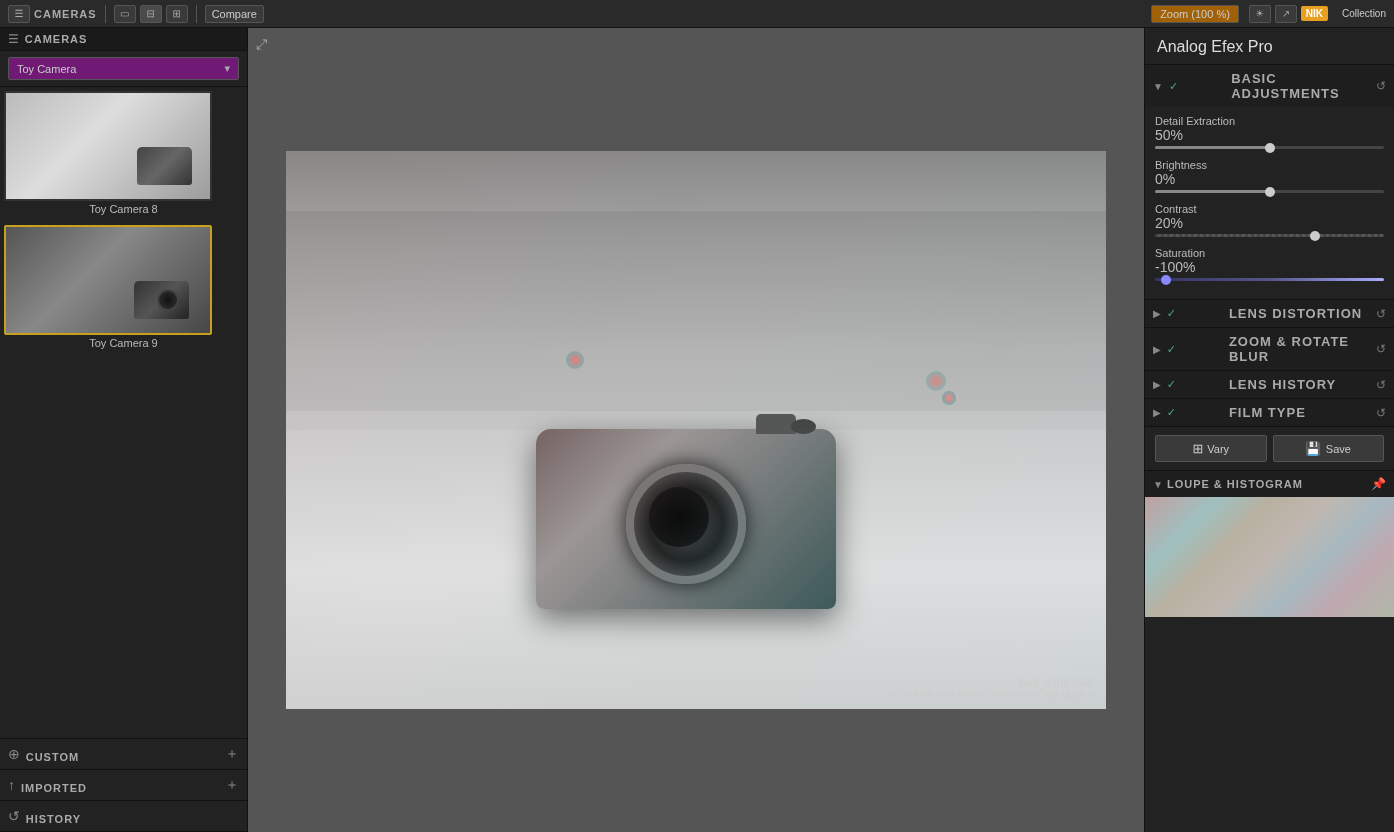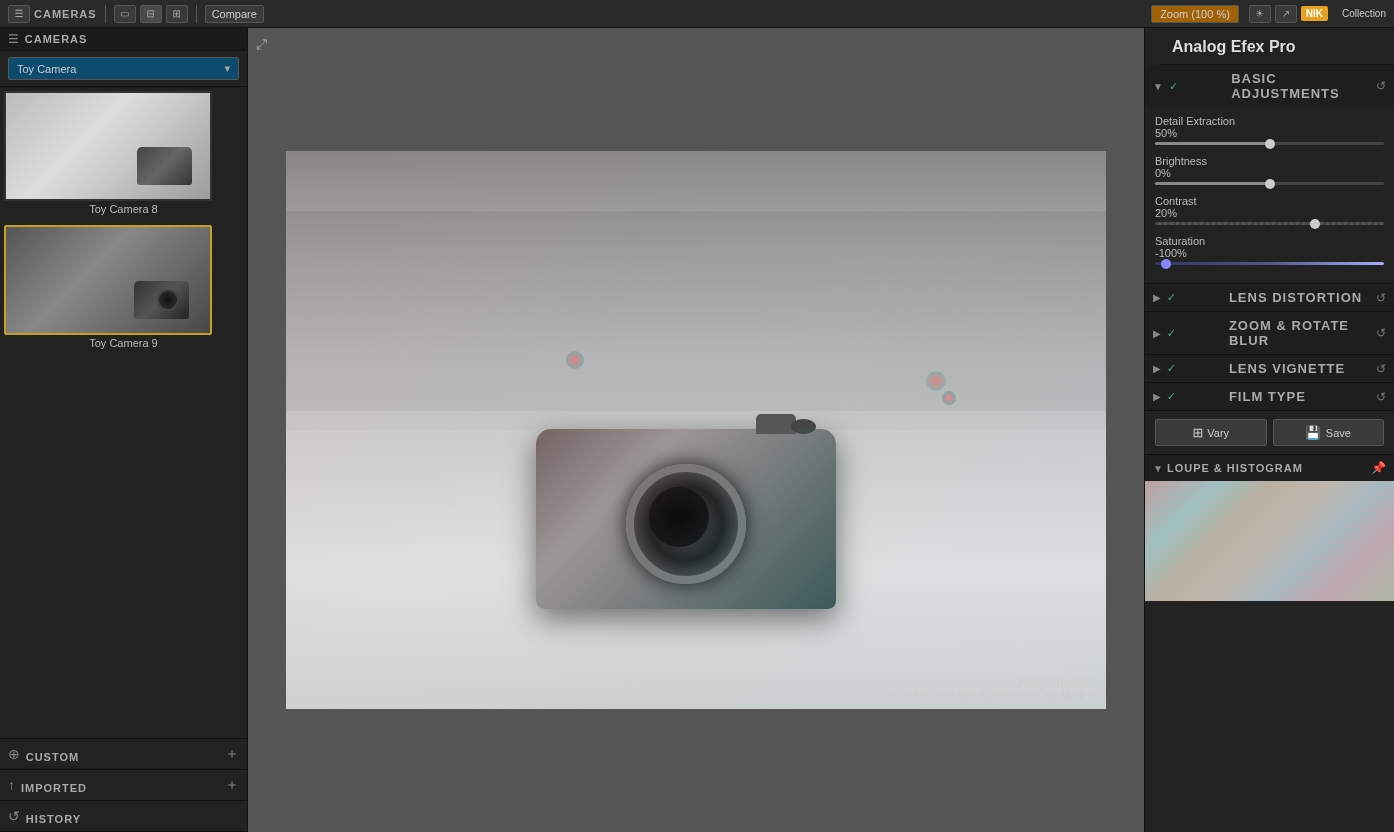--- a/index.html
+++ b/index.html
@@ -86,21 +86,21 @@
       flex: 1;
     }
     .sidebar-icon { color: #888; font-size: 12px; }
 
     .preset-dropdown-wrap {
       padding: 6px 8px;
       border-bottom: 1px solid #111;
     }
     .preset-dropdown-inner {
       display: flex; align-items: center; justify-content: space-between;
-      background: #0c4a6e; border: 1px solid #555; padding: 4px 8px; border-radius: 2px;
+      background: #701a75; border: 1px solid #555; padding: 4px 8px; border-radius: 2px;
     }
 
     .thumbnails-list {
       flex: 1;
       overflow-y: auto;
       padding: 4px;
     }
     .thumbnails-list::-webkit-scrollbar { width: 6px; }
     .thumbnails-list::-webkit-scrollbar-track { background: #1a1a1a; }
     .thumbnails-list::-webkit-scrollbar-thumb { background: #555; border-radius: 3px; }
@@ -201,24 +201,23 @@
       flex-direction: column;
       flex-shrink: 0;
       overflow-y: auto;
     }
     .right-panel::-webkit-scrollbar { width: 6px; }
     .right-panel::-webkit-scrollbar-thumb { background: #555; }
 
     .app-title {
       padding: 10px 12px 8px;
       font-size: 16px;
-      font-weight: bold;
+      font-weight: normal;
       color: #ddd;
       border-bottom: 1px solid #111;
-      margin-left: 15px;
     }
 
     .panel-section {
       border-bottom: 1px solid #111;
     }
     .panel-section-header {
       display: flex;
       align-items: center;
       padding: 6px 8px;
       background: #1e1e1e;
@@ -244,21 +243,21 @@
     .adjustment-row {
       margin-bottom: 10px;
     }
     .adjustment-label-row {
       display: flex;
       justify-content: space-between;
       margin-bottom: 3px;
       flex-direction: column;
     }
     .adjustment-label { color: #bbb; font-size: 11px; }
-    .adjustment-value { color: #bbb; font-size: 11px; }
+    .adjustment-value { color: #bbb; font-size: 14px; }
 
     .slider-track {
       width: 100%;
       height: 3px;
       background: #444;
       border-radius: 2px;
       position: relative;
     }
     .slider-fill {
       height: 100%;
@@ -557,21 +556,21 @@
         <span class="panel-check">✓</span>
         <span class="panel-section-title">ZOOM &amp; ROTATE BLUR</span>
         <span class="panel-reset">↺</span>
       </div>
     </div>
 
     <div class="panel-section">
       <div class="panel-section-header">
         <span class="panel-chevron">▶</span>
         <span class="panel-check">✓</span>
-        <span class="panel-section-title">LENS VIGNETTE</span>
+        <span class="panel-section-title">LENS HISTORY</span>
         <span class="panel-reset">↺</span>
       </div>
     </div>
 
     <div class="panel-section">
       <div class="panel-section-header">
         <span class="panel-chevron">▶</span>
         <span class="panel-check">✓</span>
         <span class="panel-section-title">FILM TYPE</span>
         <span class="panel-reset">↺</span>

